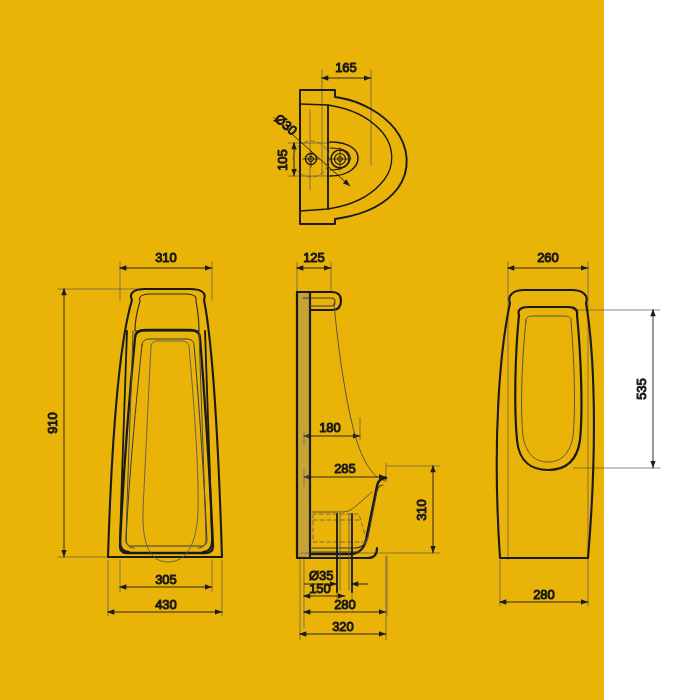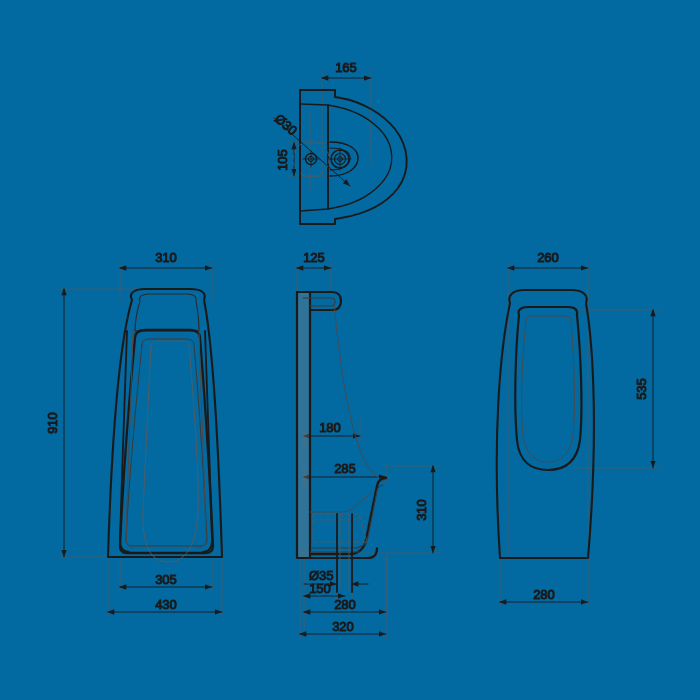--- a/index.html
+++ b/index.html
@@ -1,18 +1,18 @@
 <!DOCTYPE html>
 <html><head>
 <meta charset="utf-8">
 <style>
   html,body{margin:0;padding:0;background:#ffffff;}
   body{width:700px;height:700px;overflow:hidden;
        font-family:"Liberation Sans", sans-serif;}
-  #sheet{position:relative;width:700px;height:700px;background:#0369a1;}
+  #sheet{position:relative;width:604px;height:700px;background:#eab308;}
   svg{display:block;}
   .dimtext{font-family:"Liberation Sans", sans-serif;font-size:13px;fill:#1a1a1a;}
 </style>
 </head>
 <body>
 
 <div id="sheet">
 
 <svg width="700" height="700" viewBox="0 0 700 700">
 

